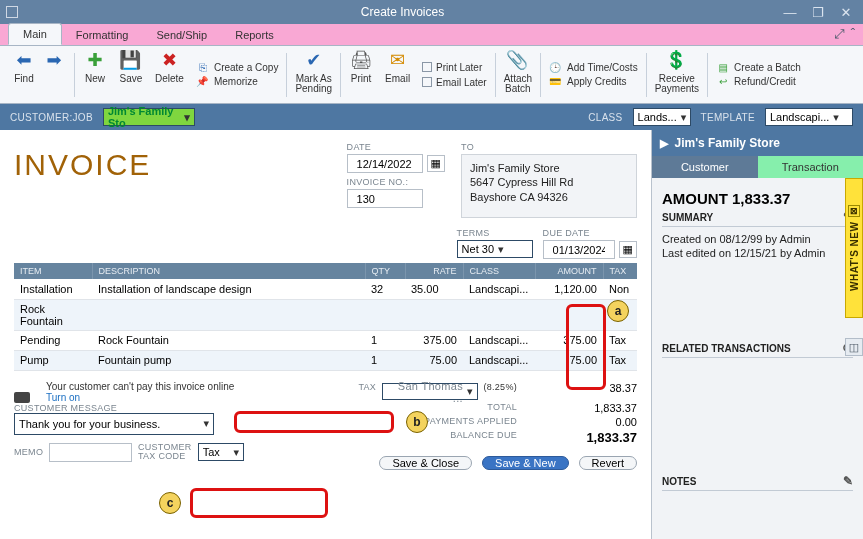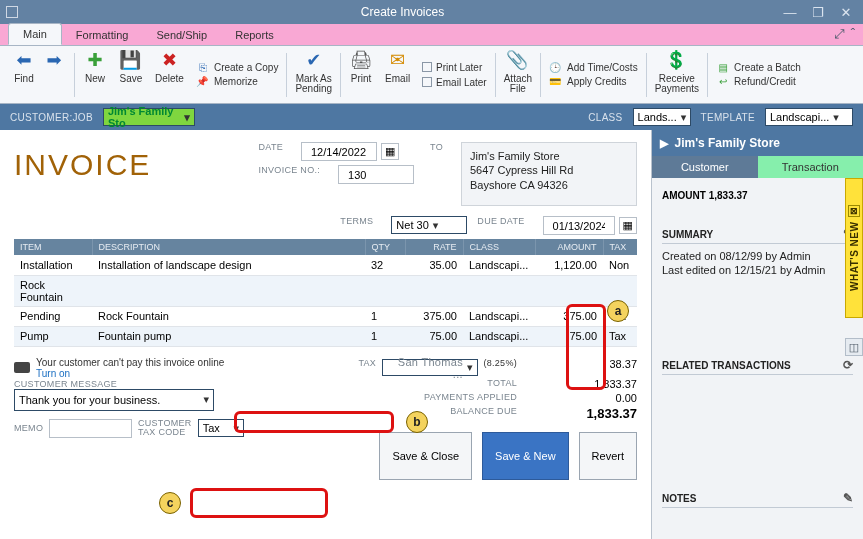--- a/index.html
+++ b/index.html
@@ -30,45 +30,45 @@
 .selbox.green{background:#7fd63f;color:#083;font-weight:bold}
 .split{display:flex;height:409px}
 .doc{flex:1;background:#fff;padding:12px 14px 8px;position:relative;overflow:hidden}
 .side{width:212px;background:#f1f3f6;border-left:1px solid #b9c2cd;display:flex;flex-direction:column}
 .sidehead{height:26px;background:#4e77a2;color:#fff;display:flex;align-items:center;padding:0 8px;font-weight:bold;font-size:12px}
 .sidehead .ch{margin-right:6px;font-size:11px}
 .sidetabs{display:flex;height:22px}
 .sidetabs .st{flex:1;background:#5e7a97;color:#fff;display:flex;align-items:center;justify-content:center;font-size:11px;cursor:pointer}
 .sidetabs .st.active{background:#86efac;color:#333;font-weight:normal}
 .sidebody{padding:8px 10px;flex:1;overflow:hidden}
-.amtline{font-size:10px;font-weight:bold;margin:4px 0 26px}
+.amtline{font-size:15px;font-weight:bold;margin:4px 0 3px}
 .secthdr{font-size:10px;font-weight:bold;color:#222;border-bottom:1px solid #c2cad4;padding-bottom:2px;margin-bottom:6px;display:flex;align-items:center}
 .secthdr .pencil{margin-left:auto;font-size:12px;color:#555}
 .stxt{font-size:11px;color:#222;margin:2px 0}
 .docrow1{display:flex;gap:18px}
 .invtitle{font-size:30px;letter-spacing:2px;color:#a16207;padding-top:6px}
-.fgrp{display:flex;flex-direction:row;gap:18px}
+.fgrp{display:flex;flex-direction:column;gap:2px}
 .flab{font-size:9px;color:#7a858f;letter-spacing:.3px}
 .fin{display:flex;align-items:center;gap:4px}
 .tin{border:1px solid #b7bfc8;background:#fff;height:19px;padding:0 9px;font-size:11px;min-width:72px}
 .tobox{border:1px solid #cfd4da;background:#f2f4f7;padding:6px 8px;font-size:11px;line-height:1.3;color:#222;width:176px;height:64px}
 .terms{display:flex;gap:10px;justify-content:flex-end;margin:10px 0 4px}
 .gtable{width:100%;border-collapse:collapse;font-size:11px}
 .gtable th{background:#66849f;color:#e6ecf2;font-size:9px;font-weight:normal;text-align:left;padding:3px 6px;border-right:1px solid #7b95ad}
 .gtable th:last-child{border-right:none}
 .gtable td{border-bottom:1px solid #e0e4e9;padding:3px 6px;height:20px}
 .gtable tr.alt td{background:#eef4fa}
 .docfoot{display:flex;margin-top:10px;gap:18px}
 .card{width:16px;height:11px;background:#444;border-radius:2px;display:inline-block}
 .totals{margin-left:auto;width:310px;font-size:11px}
 .totals .trow{display:flex;padding:1px 0}
 .totals .tlab{flex:1;text-align:right;color:#7a858f;font-size:9px;padding-right:30px;letter-spacing:.3px}
 .totals .tval{width:90px;text-align:right}
 .btns{display:flex;gap:10px;justify-content:flex-end;margin-top:10px}
-.btn{border:1px solid #9aa5b1;background:#f4f6f8;padding:17px 12px;font-size:11px;border-radius:0;cursor:pointer}
+.btn{border:1px solid #9aa5b1;background:#f4f6f8;padding:0 12px;font-size:11px;border-radius:10px;cursor:pointer}
 .btn.primary{background:#3a74c4;color:#fff;border-color:#2d5a9a}
 .whatsnew{position:absolute;right:0;top:178px;width:18px;height:140px;background:#ffe23a;border:1px solid #c9a800;writing-mode:vertical-rl;transform:rotate(180deg);font-size:10px;font-weight:bold;display:flex;align-items:center;justify-content:center;letter-spacing:.5px;color:#3a3000}
 .whatsnew .xc{writing-mode:horizontal-tb;transform:rotate(180deg);border:1px solid #9c8a00;width:12px;height:12px;font-size:9px;display:flex;align-items:center;justify-content:center;margin-top:4px}
 .ann{position:absolute;border:3px solid #d11;border-radius:6px;pointer-events:none}
 .annlab{position:absolute;width:22px;height:22px;border-radius:50%;background:#f4d35e;border:1px solid #7a6200;display:flex;align-items:center;justify-content:center;font-size:12px;font-weight:bold;color:#222;pointer-events:none}
 .sidebadge{position:absolute;right:0;width:18px;height:18px;background:#e6ebf1;border:1px solid #b3bdc9;display:flex;align-items:center;justify-content:center;font-size:11px;color:#4a5663}
 </style>
 </head>
 <body>
 
@@ -147,21 +147,21 @@
       </div>
     <div class="rchk">
         <span class="cb"></span>
         <span>Email Later</span>
       </div>
   </div>
   <div class="sep"></div>
   <div class="rgrp">
       <span class="ic" style="color:#555">📎</span>
       <span class="lb" style="white-space:pre">Attach
-File</span>
+Batch</span>
     </div>
   <div class="sep"></div>
   <div class="stack">
     <div class="row">
         <span class="ic2" style="color:#3aa03a">🕒</span>
         <span>Add Time/Costs</span>
       </div>
     <div class="row">
         <span class="ic2" style="color:#3aa03a">💳</span>
         <span>Apply Credits</span>
@@ -261,21 +261,21 @@
         <th style="width:72px">CLASS</th>
         <th style="width:68px;text-align:right">AMOUNT</th>
         <th style="width:34px">TAX</th>
       </tr>
         </thead>
       <tbody id="gridbody">
           <tr>
             <td>Installation</td>
             <td>Installation of landscape design</td>
             <td>32</td>
-            <td style="text-align: right;">35.00</td>
+            <td style="">35.00</td>
             <td>Landscapi...</td>
             <td style="text-align: right;">1,120.00</td>
             <td>Non</td>
           </tr>
           <tr class="alt">
             <td>Rock Fountain</td>
             <td></td>
             <td></td>
             <td style="text-align: right;"></td>
             <td></td>
@@ -298,21 +298,21 @@
             <td style="text-align: right;">75.00</td>
             <td>Landscapi...</td>
             <td style="text-align: right;">75.00</td>
             <td>Tax</td>
           </tr>
         </tbody>
     </table>
 
     <div class="docfoot">
       <div style="width:230px">
-        <div style="display:flex;gap:6px;align-items:center">
+        <div style="display:flex;gap:16px;align-items:flex-end">
           <span class="card"></span>
           <div>
             <div style="font-size:10px;color:#333">Your customer can't pay this invoice online</div>
             <div style="font-size:10px;color:#1b6fc2;cursor:pointer">Turn on</div>
           </div>
         </div>
         <div class="flab" style="">CUSTOMER MESSAGE</div>
         <div class="selbox" style="width:200px;height:22px">
             <span>Thank you for your business.</span>
             <span class="dd" style="margin-left:auto">▾</span>

